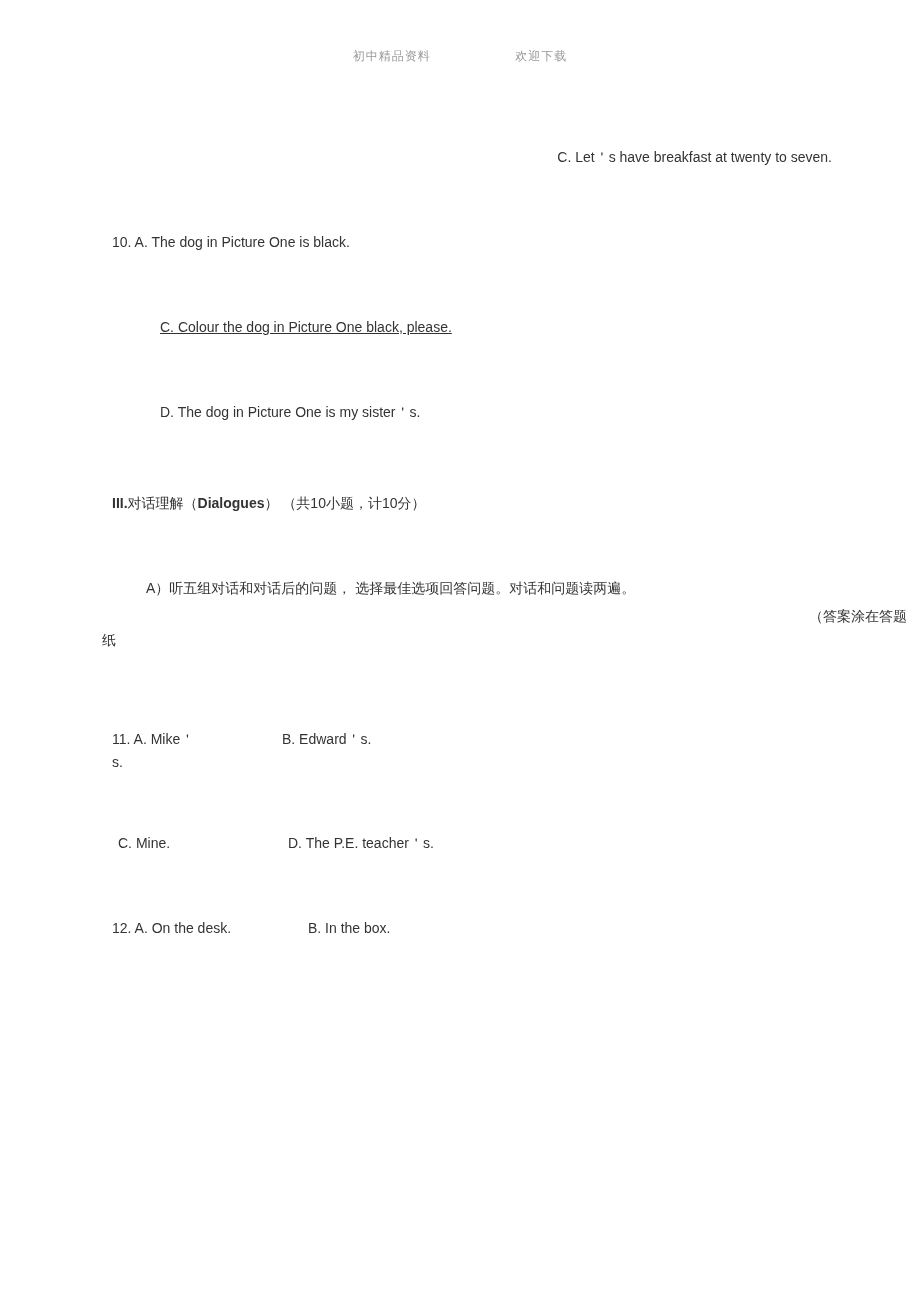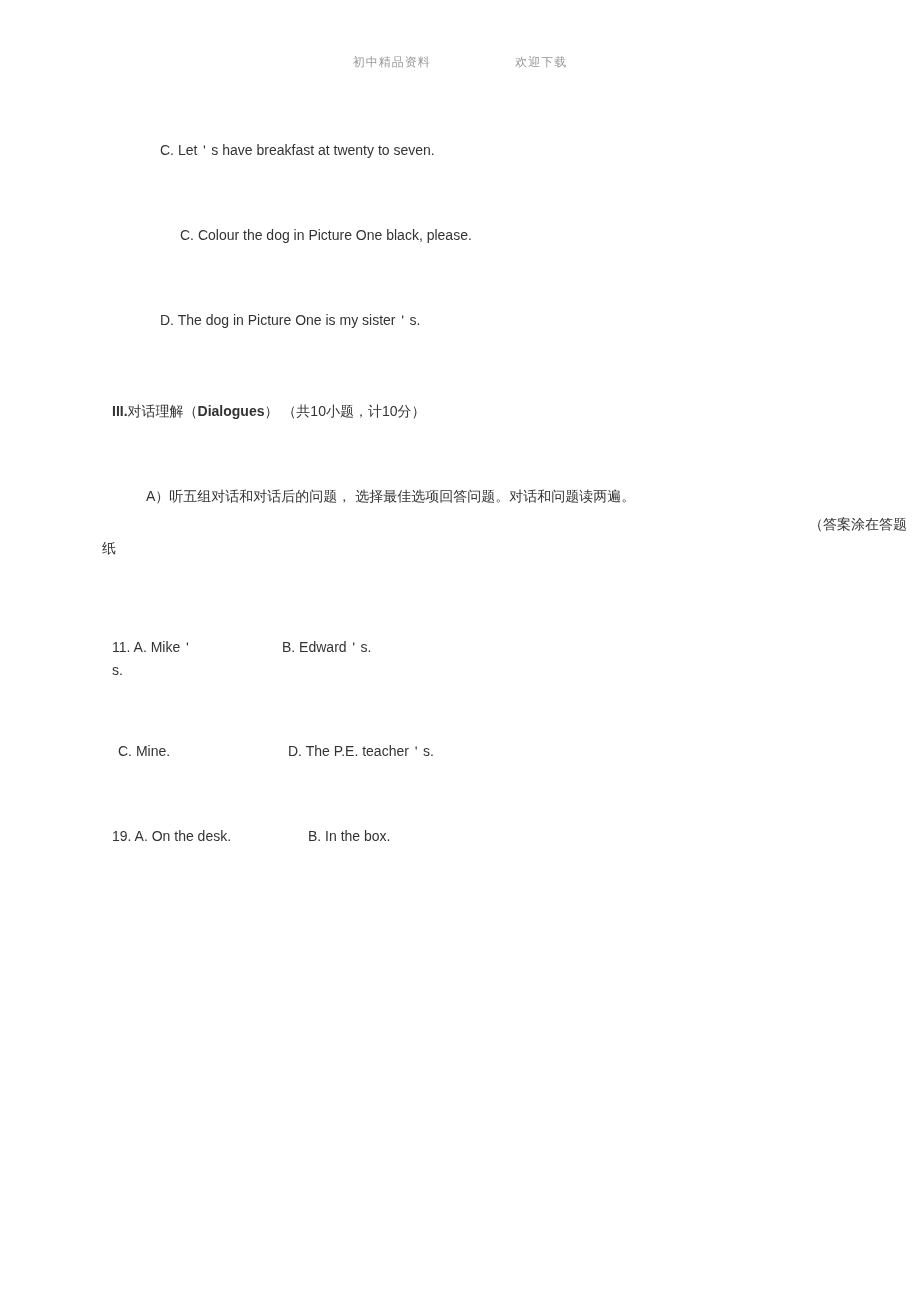--- a/index.html
+++ b/index.html
@@ -10,21 +10,21 @@
     body {
       width: 920px;
       height: 1301px;
       background: #ffffff;
       font-family: Arial, "Microsoft YaHei", sans-serif;
       position: relative;
       color: #333333;
     }
     .header {
       position: absolute;
-      top: 54px;
+      top: 48px;
       left: 0;
       width: 920px;
       text-align: center;
       font-size: 12px;
       color: #999999;
       letter-spacing: 1px;
     }
     .header-left {
       display: inline-block;
       margin-right: 80px;
@@ -36,25 +36,25 @@
       position: absolute;
       left: 112px;
       top: 140px;
       width: 720px;
     }
     .line {
       font-size: 14px;
       color: #333333;
       line-height: 1.5;
     }
-    .option-c1 { margin-top: 0px; margin-left: 48px; }
+    .option-c1 { margin-top: 7px; margin-left: 48px; text-align: right; }
     .option-d1 { margin-top: 64px; margin-left: 48px; }
     .q10-a { margin-top: 64px; margin-left: 0px; }
     .option-b2 { margin-top: 64px; margin-left: 48px; }
-    .option-c2 { margin-top: 64px; margin-left: 68px; }
+    .option-c2 { margin-top: 64px; margin-left: 48px; text-decoration: underline; }
     .option-d2 { margin-top: 64px; margin-left: 48px; }
     .section3 { margin-top: 70px; margin-left: 0px; }
     .bold { font-weight: bold; }
     .instruction-a { margin-top: 64px; margin-left: 34px; }
     .instruction-note-wrap {
       position: relative;
     }
     .note-right {
       position: absolute;
       right: -75px;
@@ -106,20 +106,21 @@
 <div class="header">
   <span class="header-left">初中精品资料</span>
   <span class="header-right">欢迎下载</span>
 </div>
 
 <div class="content">
 
   <div class="line option-c1">C.  Let＇s have breakfast at twenty to seven.</div>
 
 
+  <div class="line q10-a">10.  A. The dog in Picture One is black.</div>
 
 
   <div class="line option-c2">C.  Colour the dog in Picture One black, please.</div>
 
   <div class="line option-d2">D.  The dog in Picture One is my sister＇s.</div>
 
   <div class="line section3">
     <span class="bold">III.</span><span>对话理解（</span><span class="bold">Dialogues</span><span>） （共10小题，计10分）</span>
   </div>
 
@@ -136,17 +137,17 @@
     </span>
     <span class="q11-b">B.  Edward＇s.</span>
   </div>
 
   <div class="line q11-row2">
     <span class="q11-c"> C. Mine.</span>
     <span class="q11-d">D. The P.E. teacher＇s.</span>
   </div>
 
   <div class="line q12-row">
-    <span class="q12-a">19. A. On the desk.</span>
+    <span class="q12-a">12. A. On the desk.</span>
     <span class="q12-b">B. In the box.</span>
   </div>
 
 </div>
 
 </body></html>

